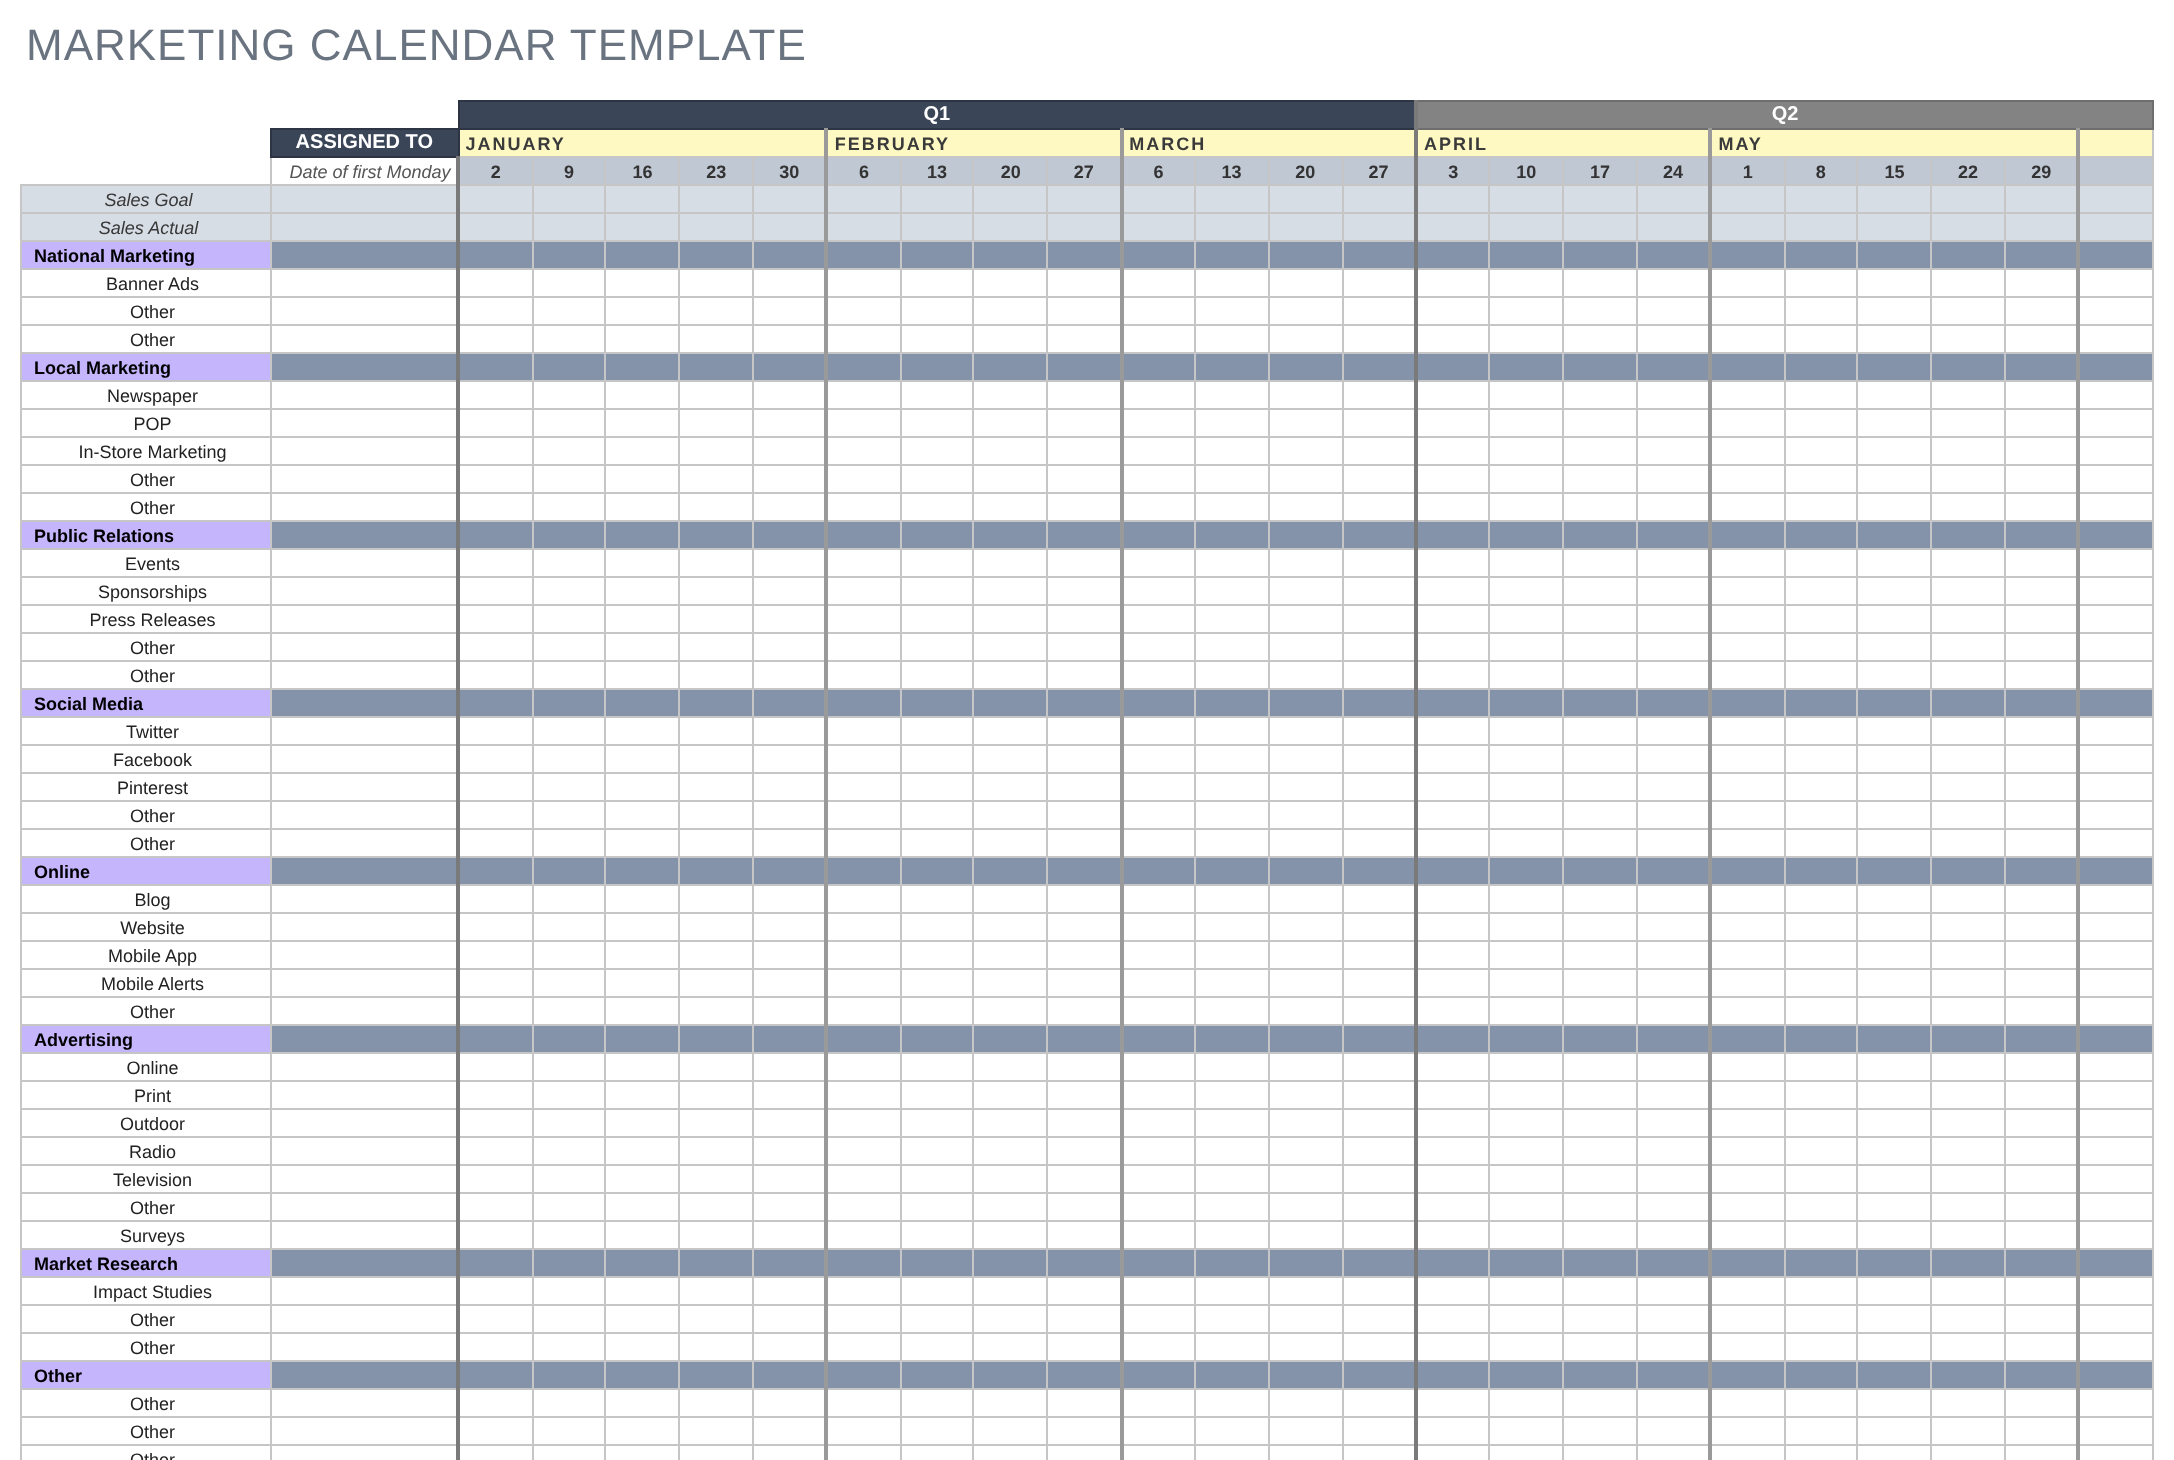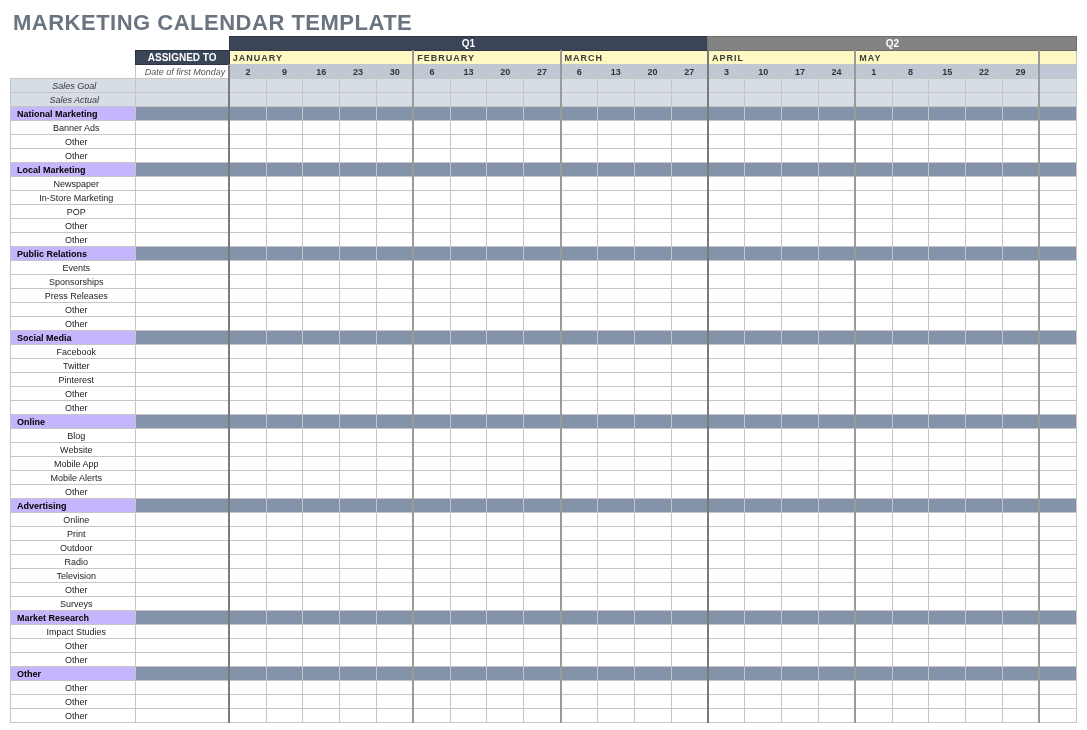--- a/index.html
+++ b/index.html
@@ -5,24 +5,25 @@
   * { box-sizing: border-box; margin: 0; padding: 0; }
   body {
     font-family: Arial, Helvetica, sans-serif;
     background: #ffffff;
     overflow-x: auto;
     padding: 10px 10px 0 10px;
     font-size: 10px;
   }
   .page-title {
     font-family: "Arial Narrow", Arial, sans-serif;
-    font-weight: bold;
+    font-weight: normal;
     font-size: 22px;
     letter-spacing: 0.5px;
     color: #6a7480;
+    margin-bottom: 14px;
     margin-left: 3px;
   }
   table {
     border-collapse: collapse;
     width: 100%;
     table-layout: fixed;
   }
   td, th {
     border: 1px solid #c6c6c6;
     height: 14px;
@@ -353,20 +354,47 @@
           <td class="item-cell"></td>
           <td class="item-cell"></td>
           <td class="item-cell month-start"></td>
           <td class="item-cell"></td>
           <td class="item-cell"></td>
           <td class="item-cell"></td>
           <td class="item-cell"></td>
           <td class="item-cell month-start"></td>
         </tr>
         <tr>
+          <td class="item-label">POP</td>
+          <td class="item-cell"></td>
+          <td class="item-cell q-start"></td>
+          <td class="item-cell"></td>
+          <td class="item-cell"></td>
+          <td class="item-cell"></td>
+          <td class="item-cell"></td>
+          <td class="item-cell month-start"></td>
+          <td class="item-cell"></td>
+          <td class="item-cell"></td>
+          <td class="item-cell"></td>
+          <td class="item-cell month-start"></td>
+          <td class="item-cell"></td>
+          <td class="item-cell"></td>
+          <td class="item-cell"></td>
+          <td class="item-cell q-start"></td>
+          <td class="item-cell"></td>
+          <td class="item-cell"></td>
+          <td class="item-cell"></td>
+          <td class="item-cell month-start"></td>
+          <td class="item-cell"></td>
+          <td class="item-cell"></td>
+          <td class="item-cell"></td>
+          <td class="item-cell"></td>
+          <td class="item-cell month-start"></td>
+        </tr>
+        <tr>
           <td class="item-label">In-Store Marketing</td>
           <td class="item-cell"></td>
           <td class="item-cell q-start"></td>
           <td class="item-cell"></td>
           <td class="item-cell"></td>
           <td class="item-cell"></td>
           <td class="item-cell"></td>
           <td class="item-cell month-start"></td>
           <td class="item-cell"></td>
           <td class="item-cell"></td>
@@ -380,47 +408,20 @@
           <td class="item-cell"></td>
           <td class="item-cell"></td>
           <td class="item-cell month-start"></td>
           <td class="item-cell"></td>
           <td class="item-cell"></td>
           <td class="item-cell"></td>
           <td class="item-cell"></td>
           <td class="item-cell month-start"></td>
         </tr>
         <tr>
-          <td class="item-label">POP</td>
-          <td class="item-cell"></td>
-          <td class="item-cell q-start"></td>
-          <td class="item-cell"></td>
-          <td class="item-cell"></td>
-          <td class="item-cell"></td>
-          <td class="item-cell"></td>
-          <td class="item-cell month-start"></td>
-          <td class="item-cell"></td>
-          <td class="item-cell"></td>
-          <td class="item-cell"></td>
-          <td class="item-cell month-start"></td>
-          <td class="item-cell"></td>
-          <td class="item-cell"></td>
-          <td class="item-cell"></td>
-          <td class="item-cell q-start"></td>
-          <td class="item-cell"></td>
-          <td class="item-cell"></td>
-          <td class="item-cell"></td>
-          <td class="item-cell month-start"></td>
-          <td class="item-cell"></td>
-          <td class="item-cell"></td>
-          <td class="item-cell"></td>
-          <td class="item-cell"></td>
-          <td class="item-cell month-start"></td>
-        </tr>
-        <tr>
           <td class="item-label">Other</td>
           <td class="item-cell"></td>
           <td class="item-cell q-start"></td>
           <td class="item-cell"></td>
           <td class="item-cell"></td>
           <td class="item-cell"></td>
           <td class="item-cell"></td>
           <td class="item-cell month-start"></td>
           <td class="item-cell"></td>
           <td class="item-cell"></td>
@@ -650,48 +651,48 @@
           <td class="cat-cell"></td>
           <td class="cat-cell"></td>
           <td class="cat-cell month-start"></td>
           <td class="cat-cell"></td>
           <td class="cat-cell"></td>
           <td class="cat-cell"></td>
           <td class="cat-cell"></td>
           <td class="cat-cell month-start"></td>
         </tr>
         <tr>
+          <td class="item-label">Twitter</td>
+          <td class="item-cell"></td>
+          <td class="item-cell q-start"></td>
+          <td class="item-cell"></td>
+          <td class="item-cell"></td>
+          <td class="item-cell"></td>
+          <td class="item-cell"></td>
+          <td class="item-cell month-start"></td>
+          <td class="item-cell"></td>
+          <td class="item-cell"></td>
+          <td class="item-cell"></td>
+          <td class="item-cell month-start"></td>
+          <td class="item-cell"></td>
+          <td class="item-cell"></td>
+          <td class="item-cell"></td>
+          <td class="item-cell q-start"></td>
+          <td class="item-cell"></td>
+          <td class="item-cell"></td>
+          <td class="item-cell"></td>
+          <td class="item-cell month-start"></td>
+          <td class="item-cell"></td>
+          <td class="item-cell"></td>
+          <td class="item-cell"></td>
+          <td class="item-cell"></td>
+          <td class="item-cell month-start"></td>
+        </tr>
+        <tr>
           <td class="item-label">Facebook</td>
-          <td class="item-cell"></td>
-          <td class="item-cell q-start"></td>
-          <td class="item-cell"></td>
-          <td class="item-cell"></td>
-          <td class="item-cell"></td>
-          <td class="item-cell"></td>
-          <td class="item-cell month-start"></td>
-          <td class="item-cell"></td>
-          <td class="item-cell"></td>
-          <td class="item-cell"></td>
-          <td class="item-cell month-start"></td>
-          <td class="item-cell"></td>
-          <td class="item-cell"></td>
-          <td class="item-cell"></td>
-          <td class="item-cell q-start"></td>
-          <td class="item-cell"></td>
-          <td class="item-cell"></td>
-          <td class="item-cell"></td>
-          <td class="item-cell month-start"></td>
-          <td class="item-cell"></td>
-          <td class="item-cell"></td>
-          <td class="item-cell"></td>
-          <td class="item-cell"></td>
-          <td class="item-cell month-start"></td>
-        </tr>
-        <tr>
-          <td class="item-label">Twitter</td>
           <td class="item-cell"></td>
           <td class="item-cell q-start"></td>
           <td class="item-cell"></td>
           <td class="item-cell"></td>
           <td class="item-cell"></td>
           <td class="item-cell"></td>
           <td class="item-cell month-start"></td>
           <td class="item-cell"></td>
           <td class="item-cell"></td>
           <td class="item-cell"></td>

